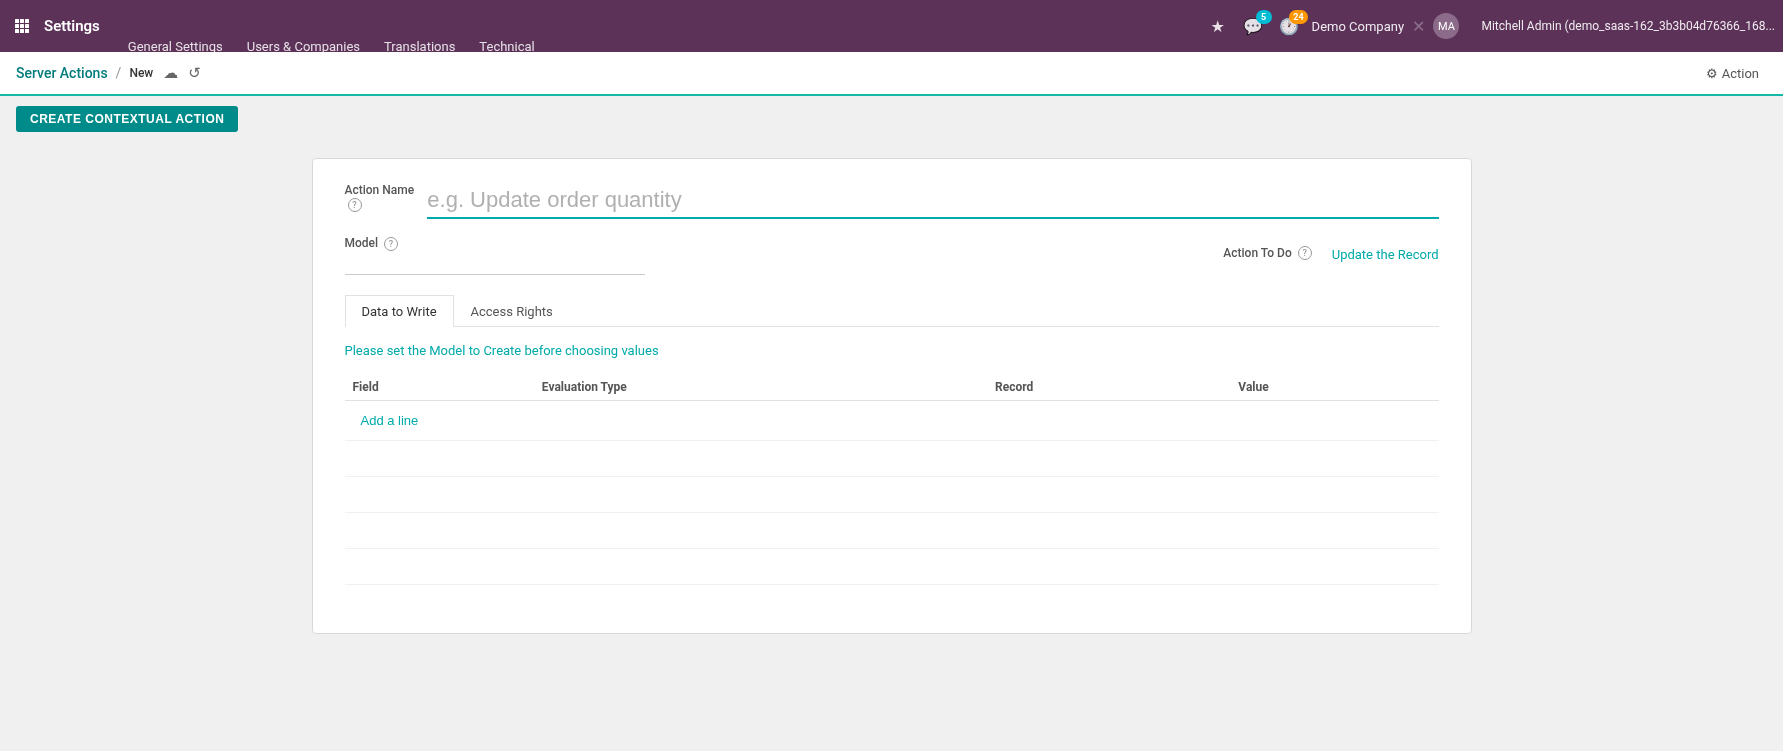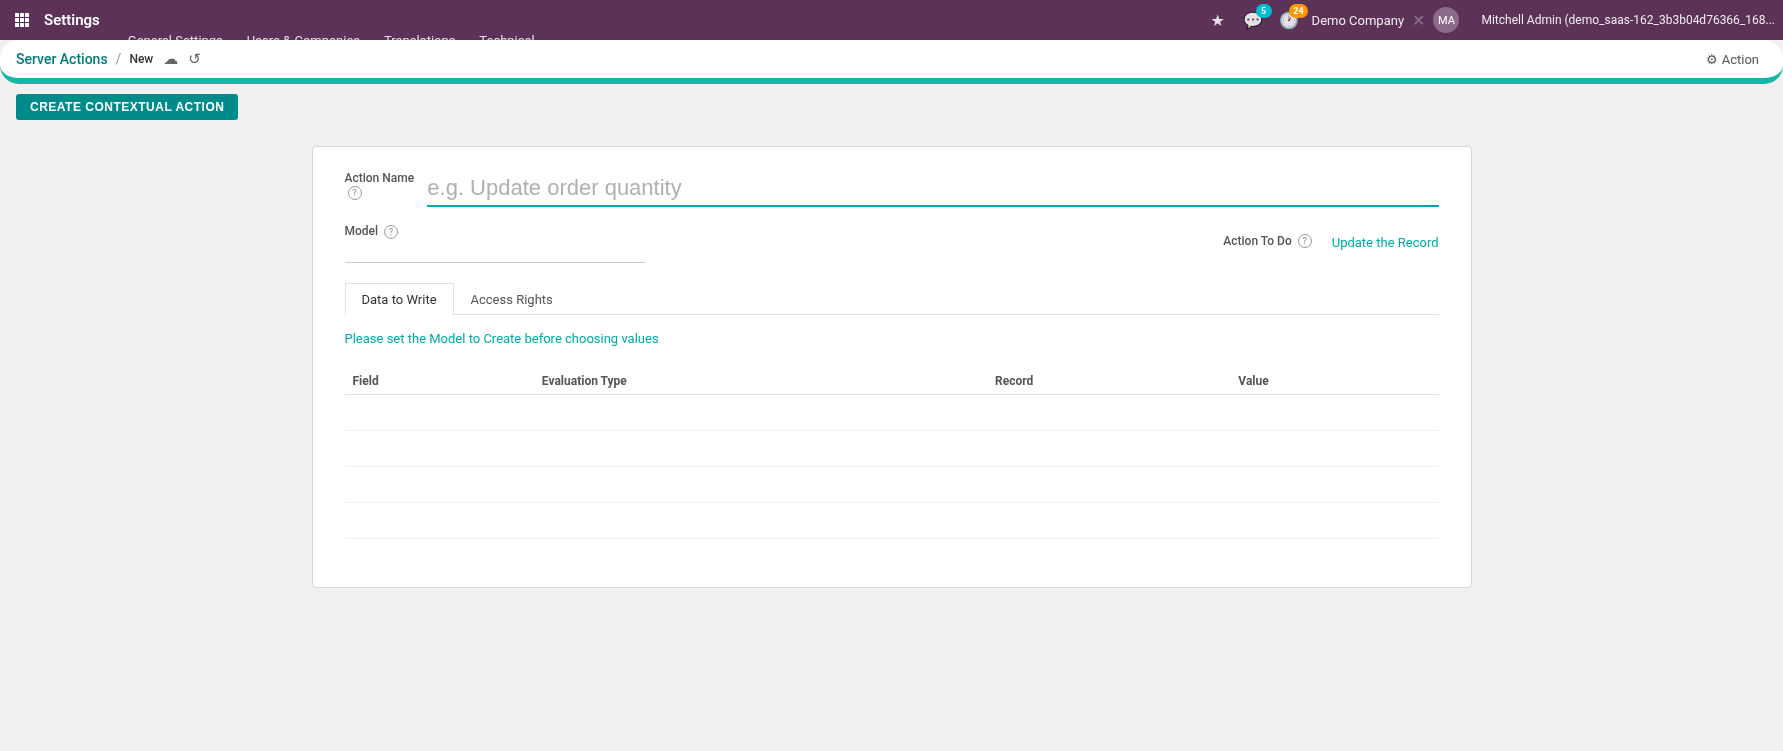--- a/index.html
+++ b/index.html
@@ -4,21 +4,21 @@
   <style>
     * { box-sizing: border-box; margin: 0; padding: 0; }
     body { font-family: -apple-system, BlinkMacSystemFont, 'Segoe UI', Roboto, sans-serif; font-size: 13px; background: #f0f0f0; }
 
     
     .topnav {
       background: #5c3259;
       color: #fff;
       display: flex;
       align-items: center;
-      height: 40px;
+      height: 52px;
       padding: 0 8px;
       gap: 4px;
     }
     .topnav-apps-icon {
       cursor: pointer;
       margin-right: 4px;
       display: flex;
       align-items: center;
       justify-content: center;
       width: 28px;
@@ -103,27 +103,26 @@
       display: flex;
       align-items: center;
       justify-content: center;
       font-size: 11px;
       color: #fff;
     }
 
     
     .breadcrumb-bar {
       background: #fff;
-      border-bottom: 6px solid #14b8a6;
+      border-bottom: 2px solid #14b8a6;
       height: 44px;
       display: flex;
       align-items: center;
       padding: 0 16px;
       gap: 8px;
-      border-radius: 19px;
     }
     .breadcrumb-link {
       color: #007b7b;
       cursor: pointer;
       font-size: 14px;
       font-weight: 500;
     }
     .breadcrumb-sep { color: #999; font-size: 14px; }
     .breadcrumb-current {
       color: #333;
@@ -261,21 +260,21 @@
       border-color: #dee2e6;
       border-bottom-color: #fff;
       color: #333;
     }
 
     
     .tab-content { padding: 16px 0; }
     .info-message {
       color: #00aaaa;
       font-size: 13px;
-      margin-bottom: 22px;
+      margin-bottom: 16px;
     }
 
     
     .data-table { width: 100%; border-collapse: collapse; }
     .data-table th {
       text-align: left;
       font-size: 12px;
       font-weight: 700;
       color: #555;
       padding: 6px 8px;
@@ -399,20 +398,25 @@
         <table class="data-table">
           <thead>
             <tr>
               <th>Field</th>
               <th>Evaluation Type</th>
               <th>Record</th>
               <th>Value</th>
             </tr>
           </thead>
           <tbody>
+            <tr>
+              <td colspan="4">
+                <button class="add-line-btn">Add a line</button>
+              </td>
+            </tr>
             <tr class="empty-row">
               <td></td>
                 <td></td>
                 <td></td>
                 <td></td>
             </tr>
             <tr class="empty-row">
               <td></td>
                 <td></td>
                 <td></td>

